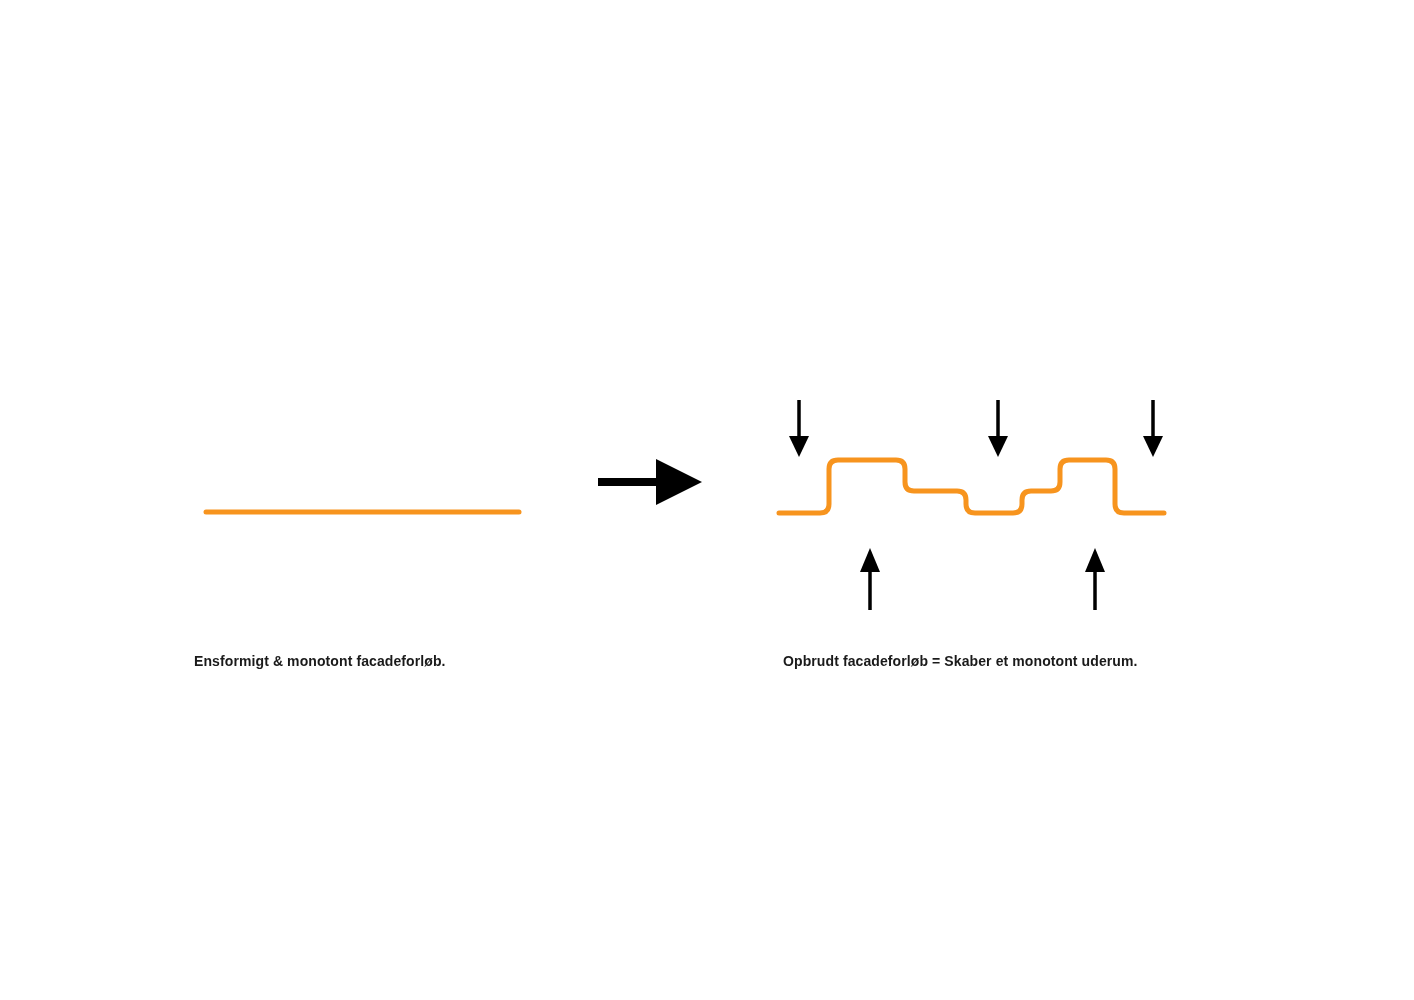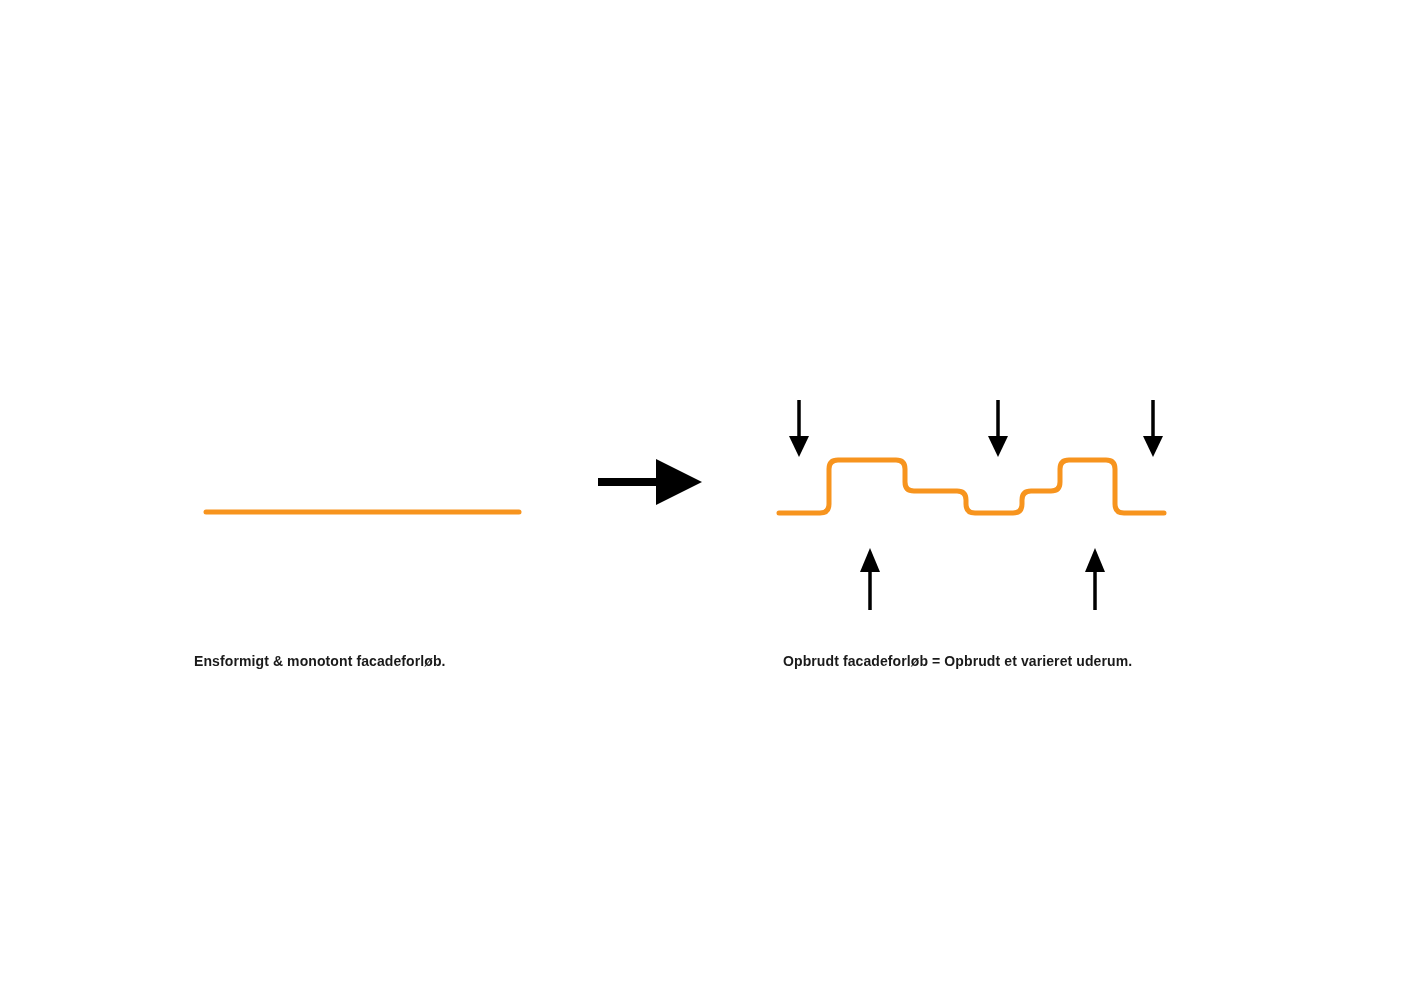--- a/index.html
+++ b/index.html
@@ -105,15 +105,15 @@
     </g>
     <g>
       <line x1="1095" y1="610" x2="1095" y2="570" class="ink-stroke" stroke-width="3.5"></line>
       <polygon points="1085,572 1105,572 1095,548" class="ink-fill"></polygon>
     </g>
 
   </svg>
 
   <div class="caption caption-before">Ensformigt &amp; monotont facadeforløb.</div>
 
-  <div class="caption caption-after">Opbrudt facadeforløb = Opbrudt et varieret uderum.</div>
+  <div class="caption caption-after">Opbrudt facadeforløb = Skaber et monotont uderum.</div>
 
 </div>
 
 </body></html>

